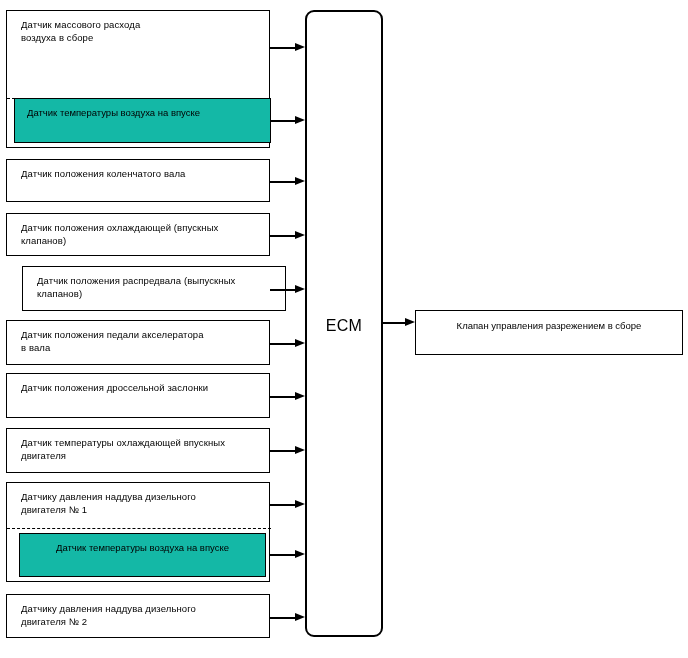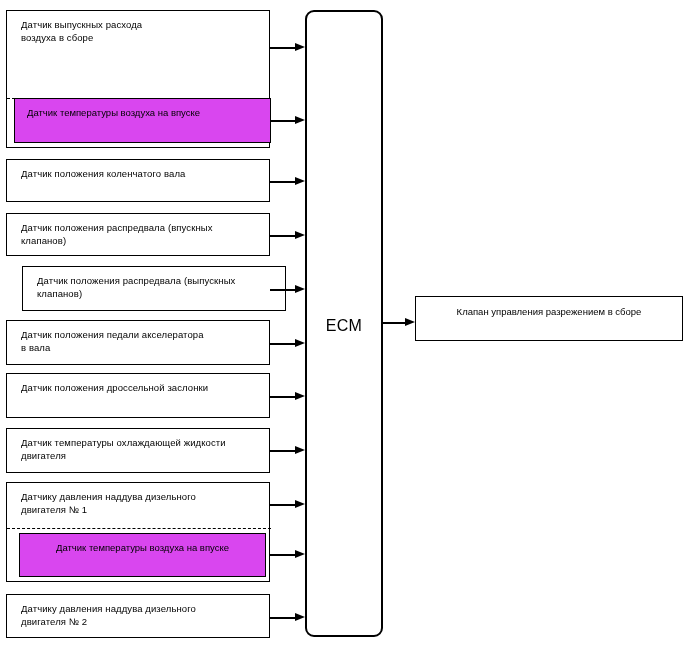--- a/index.html
+++ b/index.html
@@ -40,21 +40,21 @@
   
   .sensor-label {
     left: 14px;
     top: 7px;
     right: 6px;
   }
   
   .inner-box {
     position: absolute;
     border: 1px solid #000000;
-    background: #d946ef;
+    background: #14b8a6;
     text-decoration: underline;
   }
   .inner-label-left {
     position: absolute;
     left: 12px;
     top: 7px;
     right: 6px;
     font-size: 9.5px;
     line-height: 13px;
   }
@@ -120,53 +120,53 @@
     border-bottom: 4.5px solid transparent;
     border-left: 10px solid #000000;
   }
 </style>
 </head>
 <body>
 
 <div id="diagram">
 
   <div class="box" style="left:6px; top:10px; width:264px; height:138px;">
-    <div class="box-label sensor-label">Датчик выпускных расхода
+    <div class="box-label sensor-label">Датчик массового расхода
 воздуха в сборе</div>
     <div class="dash-divider" style="left:0px; top:87px; width:264px;"></div>
     <div class="inner-box" style="left:7px; top:87px; width:257px; height:45px;">
       <div class="inner-label-left">Датчик температуры воздуха на впуске</div>
     </div>
   </div>
 
   <div class="box" style="left:6px; top:159px; width:264px; height:43px;">
     <div class="box-label sensor-label">Датчик положения коленчатого вала</div>
   </div>
 
   <div class="box" style="left:6px; top:213px; width:264px; height:43px;">
-    <div class="box-label sensor-label">Датчик положения распредвала (впускных
+    <div class="box-label sensor-label">Датчик положения охлаждающей (впускных
 клапанов)</div>
   </div>
 
   <div class="box" style="left:22px; top:266px; width:264px; height:45px;">
     <div class="box-label sensor-label">Датчик положения распредвала (выпускных
 клапанов)</div>
   </div>
 
   <div class="box" style="left:6px; top:320px; width:264px; height:45px;">
     <div class="box-label sensor-label">Датчик положения педали акселератора
 в вала</div>
   </div>
 
   <div class="box" style="left:6px; top:373px; width:264px; height:45px;">
     <div class="box-label sensor-label">Датчик положения дроссельной заслонки</div>
   </div>
 
   <div class="box" style="left:6px; top:428px; width:264px; height:45px;">
-    <div class="box-label sensor-label">Датчик температуры охлаждающей жидкости
+    <div class="box-label sensor-label">Датчик температуры охлаждающей впускных
 двигателя</div>
   </div>
 
   <div class="box" style="left:6px; top:482px; width:264px; height:100px;">
     <div class="box-label sensor-label">Датчику давления наддува дизельного
 двигателя № 1</div>
     <div class="dash-divider" style="left:0px; top:45px; width:264px;"></div>
     <div class="inner-box" style="left:12px; top:50px; width:247px; height:44px;">
       <div class="inner-label-center">Датчик температуры воздуха на впуске</div>
     </div>
@@ -234,17 +234,17 @@
 
   <div id="ecm" style="left:305px; top:10px; width:78px; height:627px;">
     <div id="ecm-label">ECM</div>
   </div>
 
   <div class="arrow" style="left:383px; top:318px; width:32px;">
     <div class="shaft" style="width:22px;"></div>
     <div class="head" style="left:22px;"></div>
   </div>
 
-  <div class="box" style="left:415px; top:296px; width:268px; height:45px;">
+  <div class="box" style="left:415px; top:310px; width:268px; height:45px;">
     <div id="output-box-label">Клапан управления разрежением в сборе</div>
   </div>
 
 </div>
 
 </body></html>

